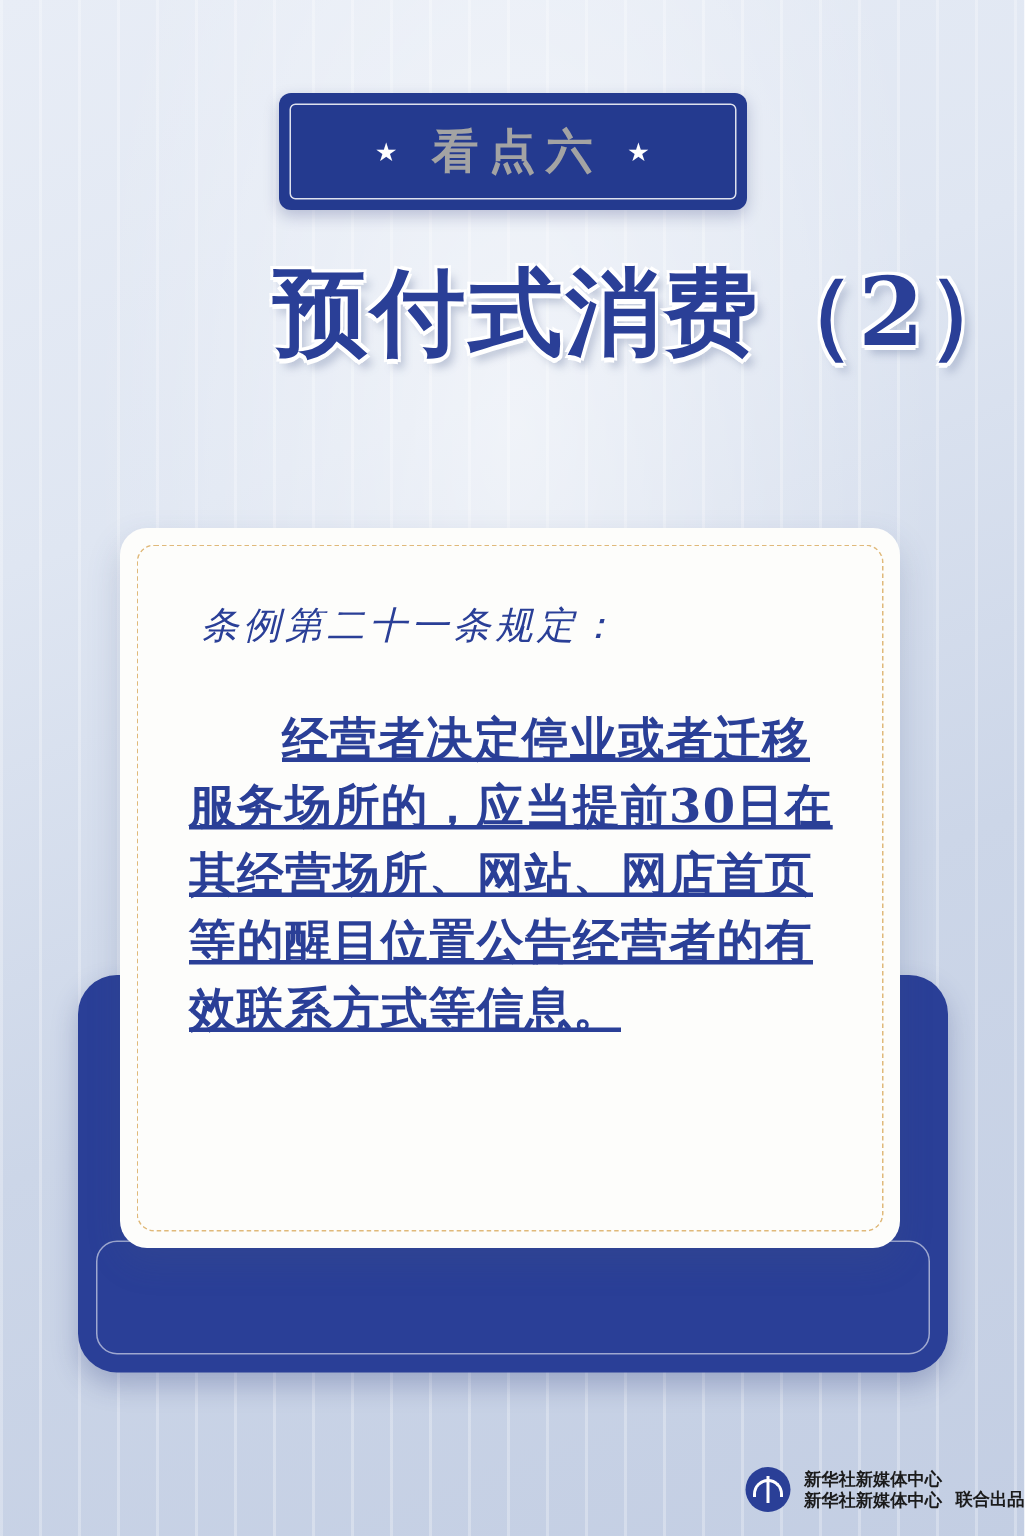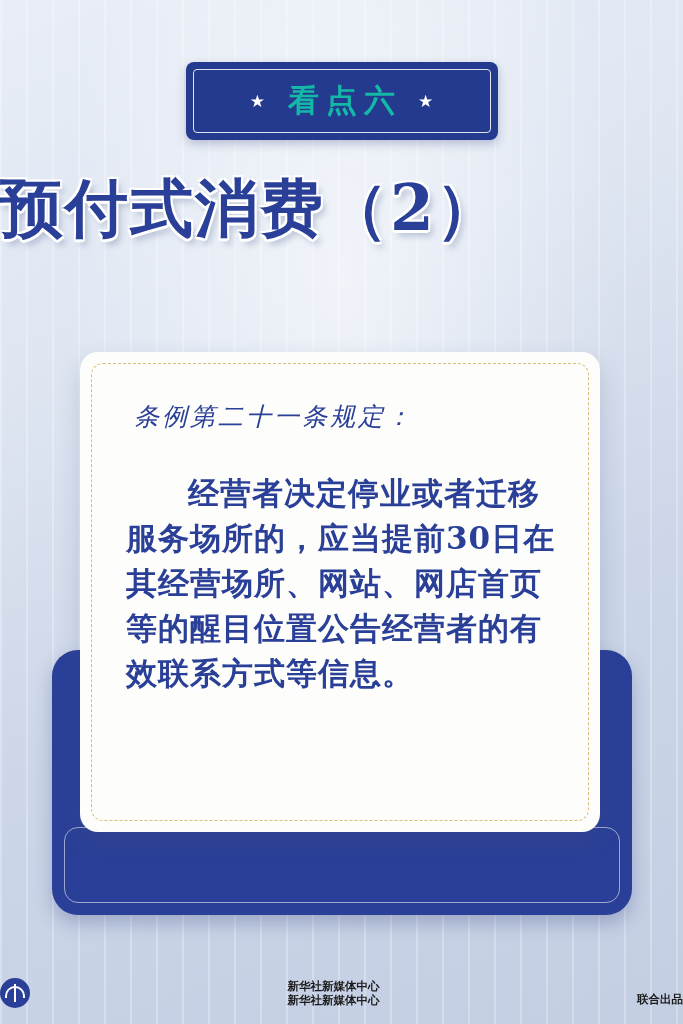--- a/index.html
+++ b/index.html
@@ -71,36 +71,36 @@
     align-items: center;
     gap: 16px;
     z-index: 2;
   }
   .banner-star {
     color: #ffffff;
     font-size: 17px;
     line-height: 1;
   }
   .banner-text {
-    color: #14b8a6;
+    color: #a3a3a3;
     font-family: "DejaVu Serif", serif;
     font-weight: bold;
     font-size: 31px;
     letter-spacing: 7px;
     text-indent: 7px;
     white-space: nowrap;
   }
 
   
   .headline {
     position: absolute;
     top: 175px;
     left: 0;
     width: 100%;
-    text-align: left;
+    text-align: right;
     font-family: "DejaVu Serif", serif;
     font-weight: bold;
     font-size: 63px;
     line-height: 1.05;
     color: #2a3f97;
     letter-spacing: 2px;
     text-shadow:
       -2px -2px 0 #ffffff,
        2px -2px 0 #ffffff,
       -2px  2px 0 #ffffff,
@@ -166,31 +166,32 @@
     font-weight: normal;
     font-style: italic;
   }
   .note-text {
     font-size: 31px;
     line-height: 1.45;
     letter-spacing: 1px;
     text-indent: 62px;
     font-weight: bold;
     margin: 0;
+    text-decoration: underline;
   }
 
   
   .footer {
     position: absolute;
     left: 0;
     bottom: 16px;
     width: 100%;
     display: flex;
     align-items: center;
-    justify-content: space-between;
+    justify-content: flex-end;
     gap: 9px;
   }
   .logo {
     width: 30px;
     height: 30px;
     border-radius: 50%;
     background: #2a3f97;
     position: relative;
     flex: none;
     overflow: hidden;

